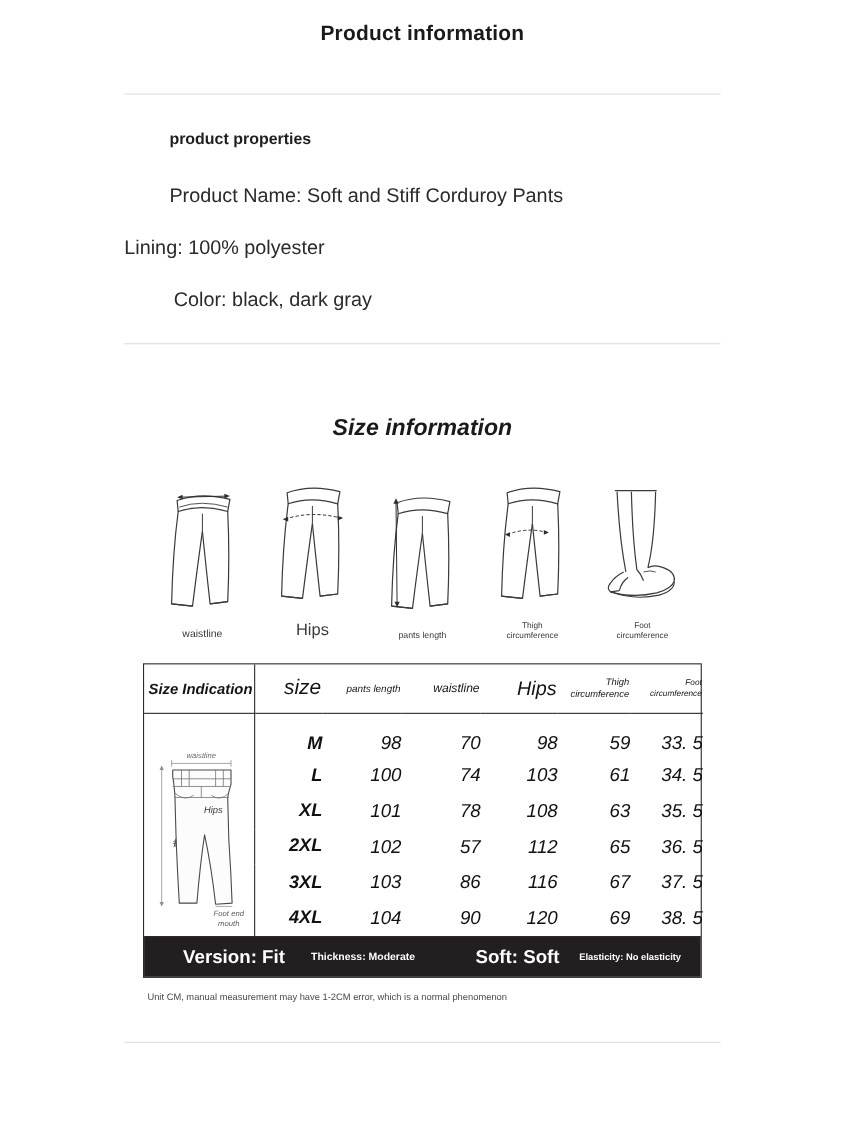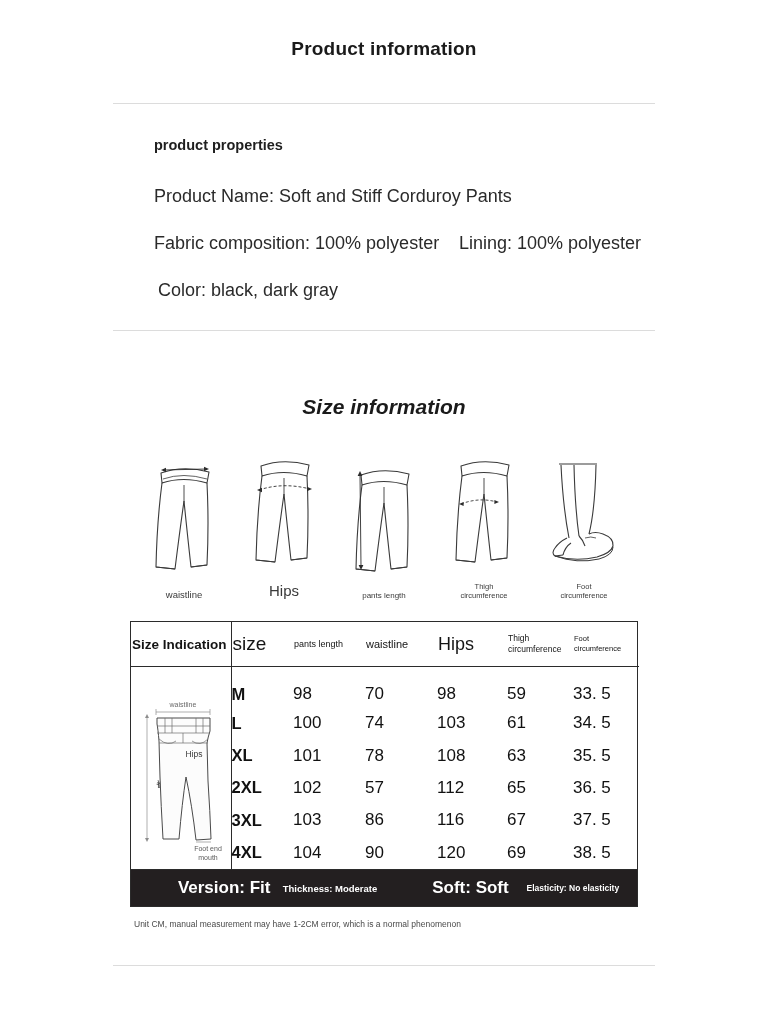--- a/index.html
+++ b/index.html
@@ -14,21 +14,21 @@
     position: relative;
   }
 
   
   .page-title {
     text-align: center;
     font-size: 19px;
     font-weight: bold;
     letter-spacing: 0.2px;
     color: #1a1a1a;
-    margin-top: 38px;
+    margin-top: 20px;
   }
 
   .divider {
     height: 1px;
     background: #dcdcdc;
     margin: 0 auto;
     width: 542px;
   }
 
   .divider.top { margin-top: 43px; }
@@ -105,23 +105,24 @@
     background: #fff;
   }
 
   table.size-table {
     width: 100%;
     border-collapse: collapse;
     table-layout: fixed;
   }
 
   table.size-table td, table.size-table th {
-    text-align: left;
+    text-align: right;
     vertical-align: middle;
     font-weight: normal;
+    font-style: italic;
   }
 
   
   .hdr th {
     border-bottom: 1.5px solid #2b2b2b;
     height: 45px;
     padding: 2px 1px;
     color: #141414;
   }
   .hdr th.col-ind {
@@ -152,21 +153,21 @@
   
   .footer-bar {
     background: #231f20;
     color: #ffffff;
     height: 37px;
     display: flex;
     align-items: center;
     border-top: 1.5px solid #2b2b2b;
   }
   .fb-cell { text-align: center; }
-  .fb-version   { width: 150px; font-size: 17px; font-weight: bold; text-align:right; padding-left: 24px; }
+  .fb-version   { width: 150px; font-size: 17px; font-weight: bold; text-align:center; padding-left: 24px; }
   .fb-thickness { width: 130px; font-size: 9.5px; font-weight: bold; }
   .fb-soft      { width: 130px; font-size: 17px; font-weight: bold; text-align: right; }
   .fb-elastic   { width: 140px; font-size: 8.5px; font-weight: bold; }
 
   .footnote {
     width: 508px;
     margin: 12px auto 0;
     font-size: 8.5px;
     color: #4a4a4a;
     padding-left: 4px;
@@ -185,21 +186,20 @@
 <div class="divider top"></div>
 
 <div class="props">
   <div class="props-heading">product properties</div>
 
   <div class="props-row r1">
     <span class="prop-name">Product Name: Soft and Stiff Corduroy Pants</span>
   </div>
 
   <div class="props-row">
-    <span class="prop-fabric">Fabric composition: 100% polyester</span>
     <span class="prop-lining">Lining: 100% polyester</span>
   </div>
 
   <div class="props-row">
     <span class="prop-color">Color: black, dark gray</span>
   </div>
 </div>
 
 <div class="divider mid"></div>
 

